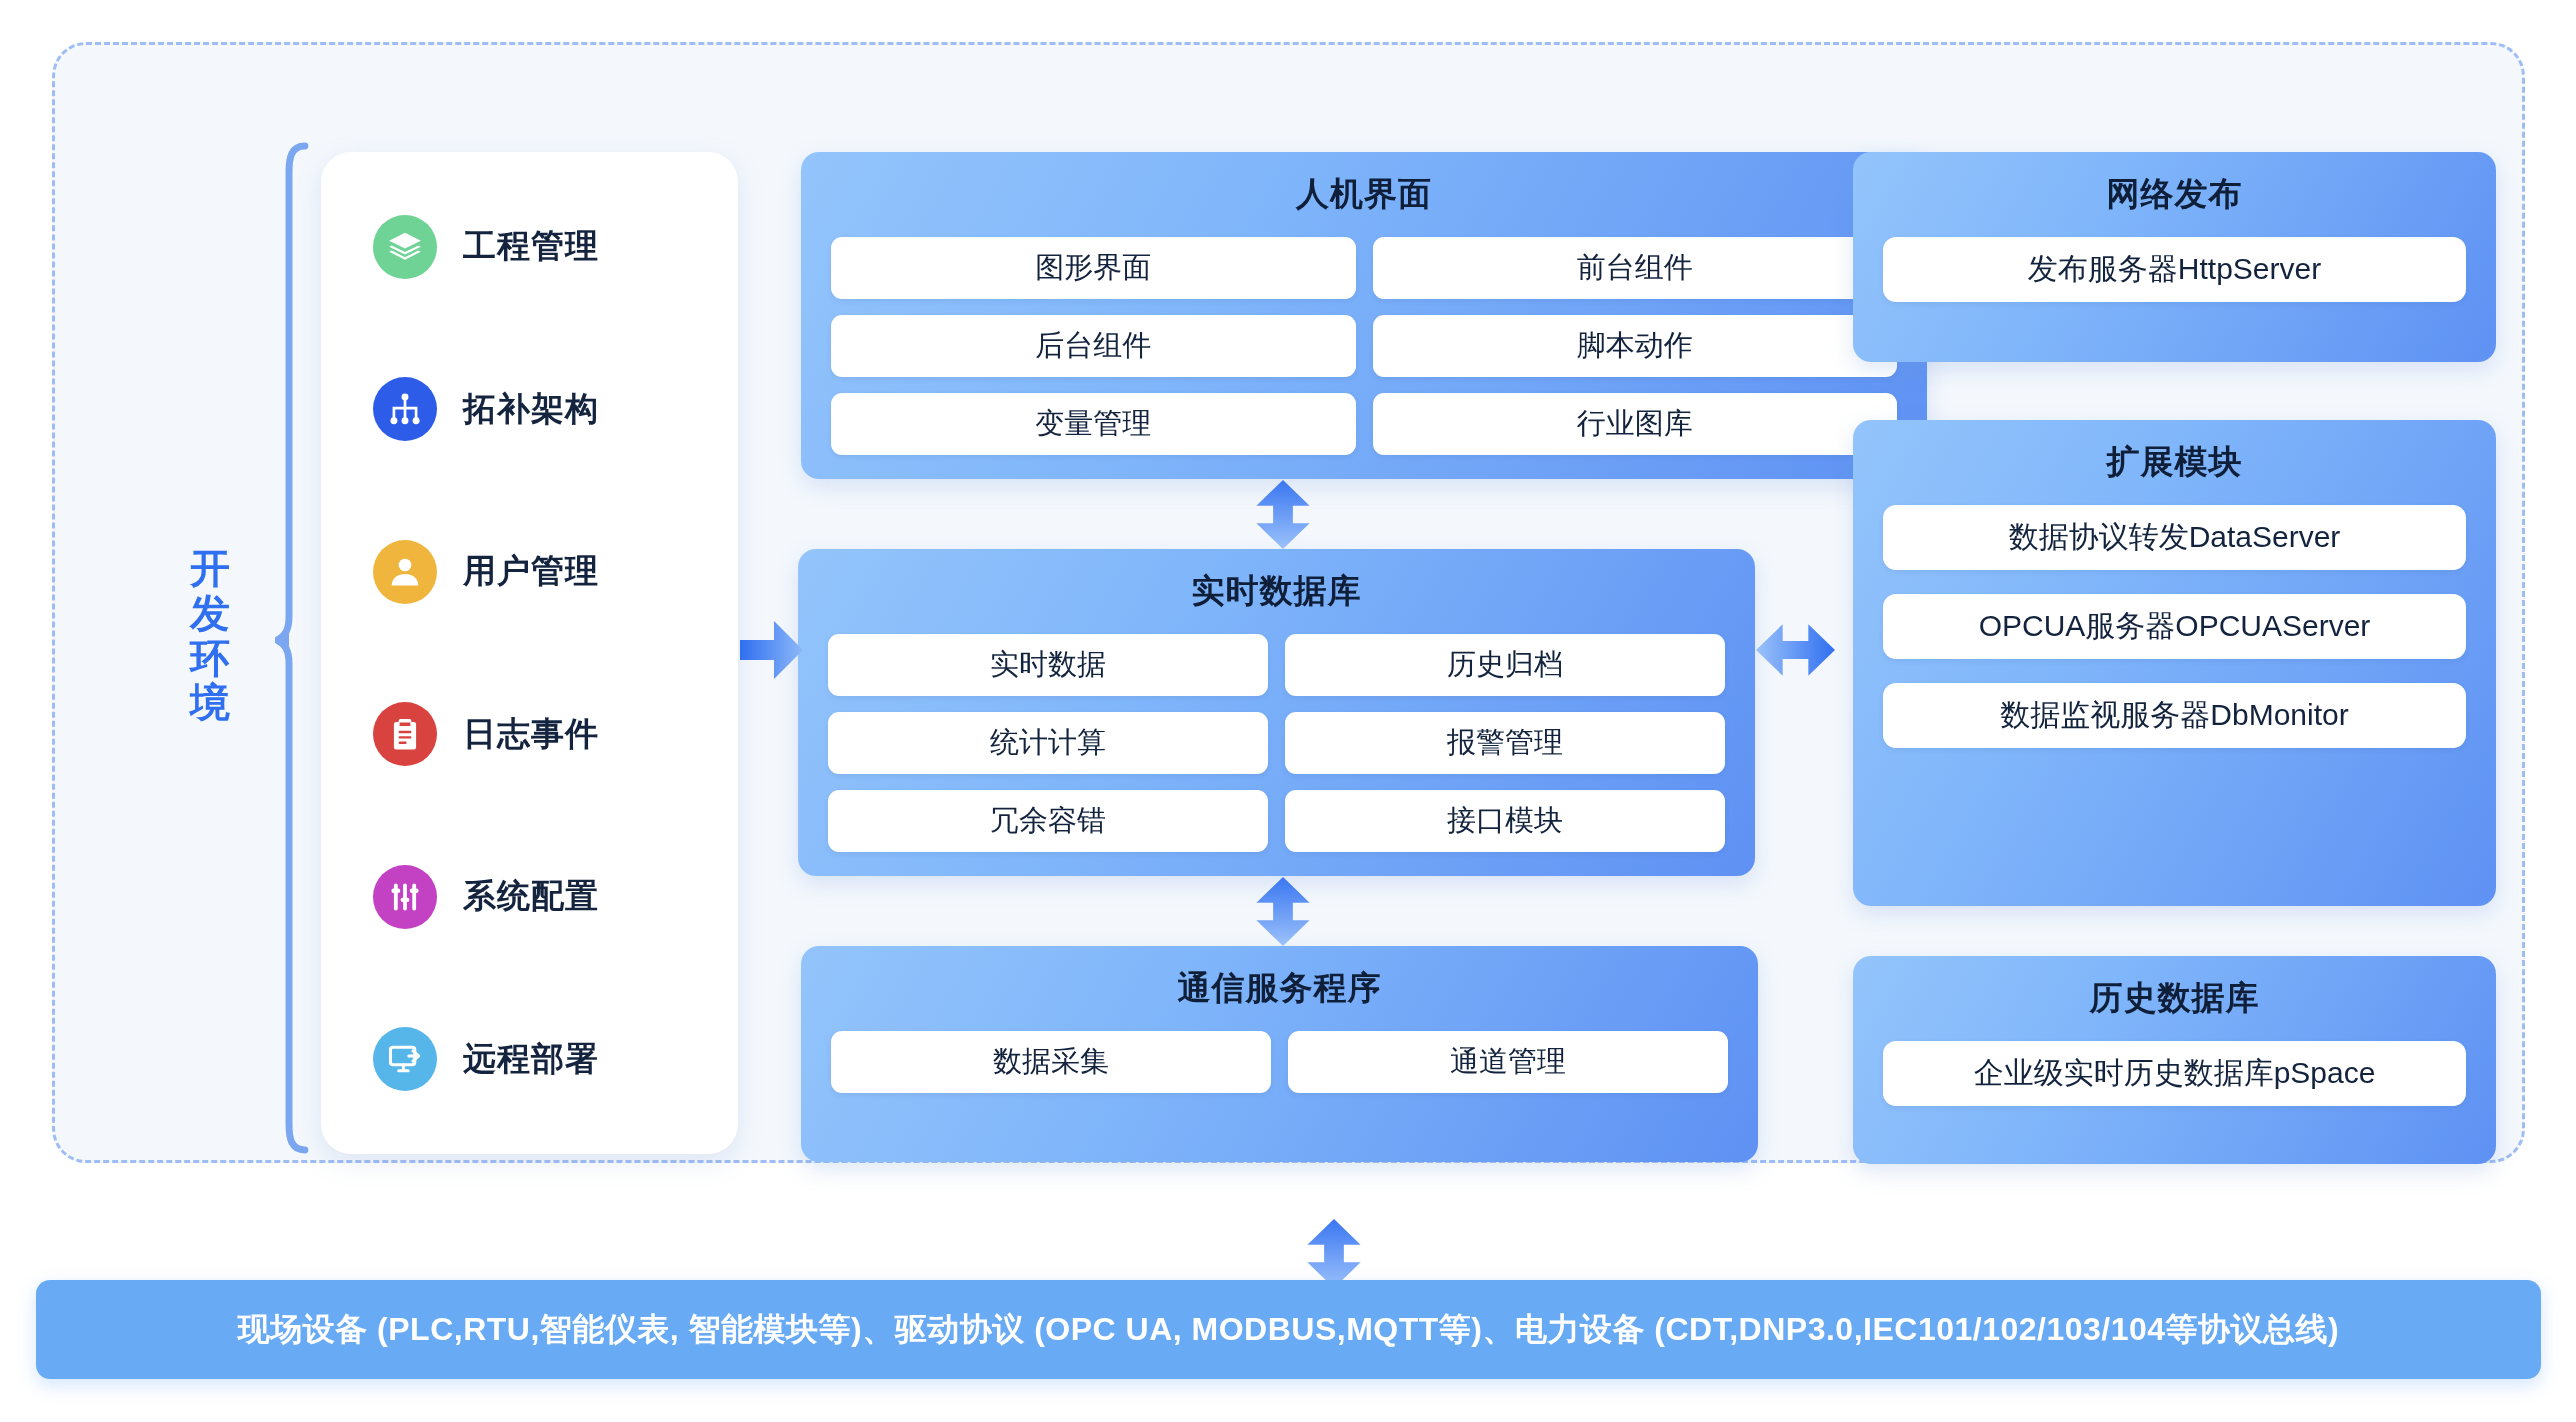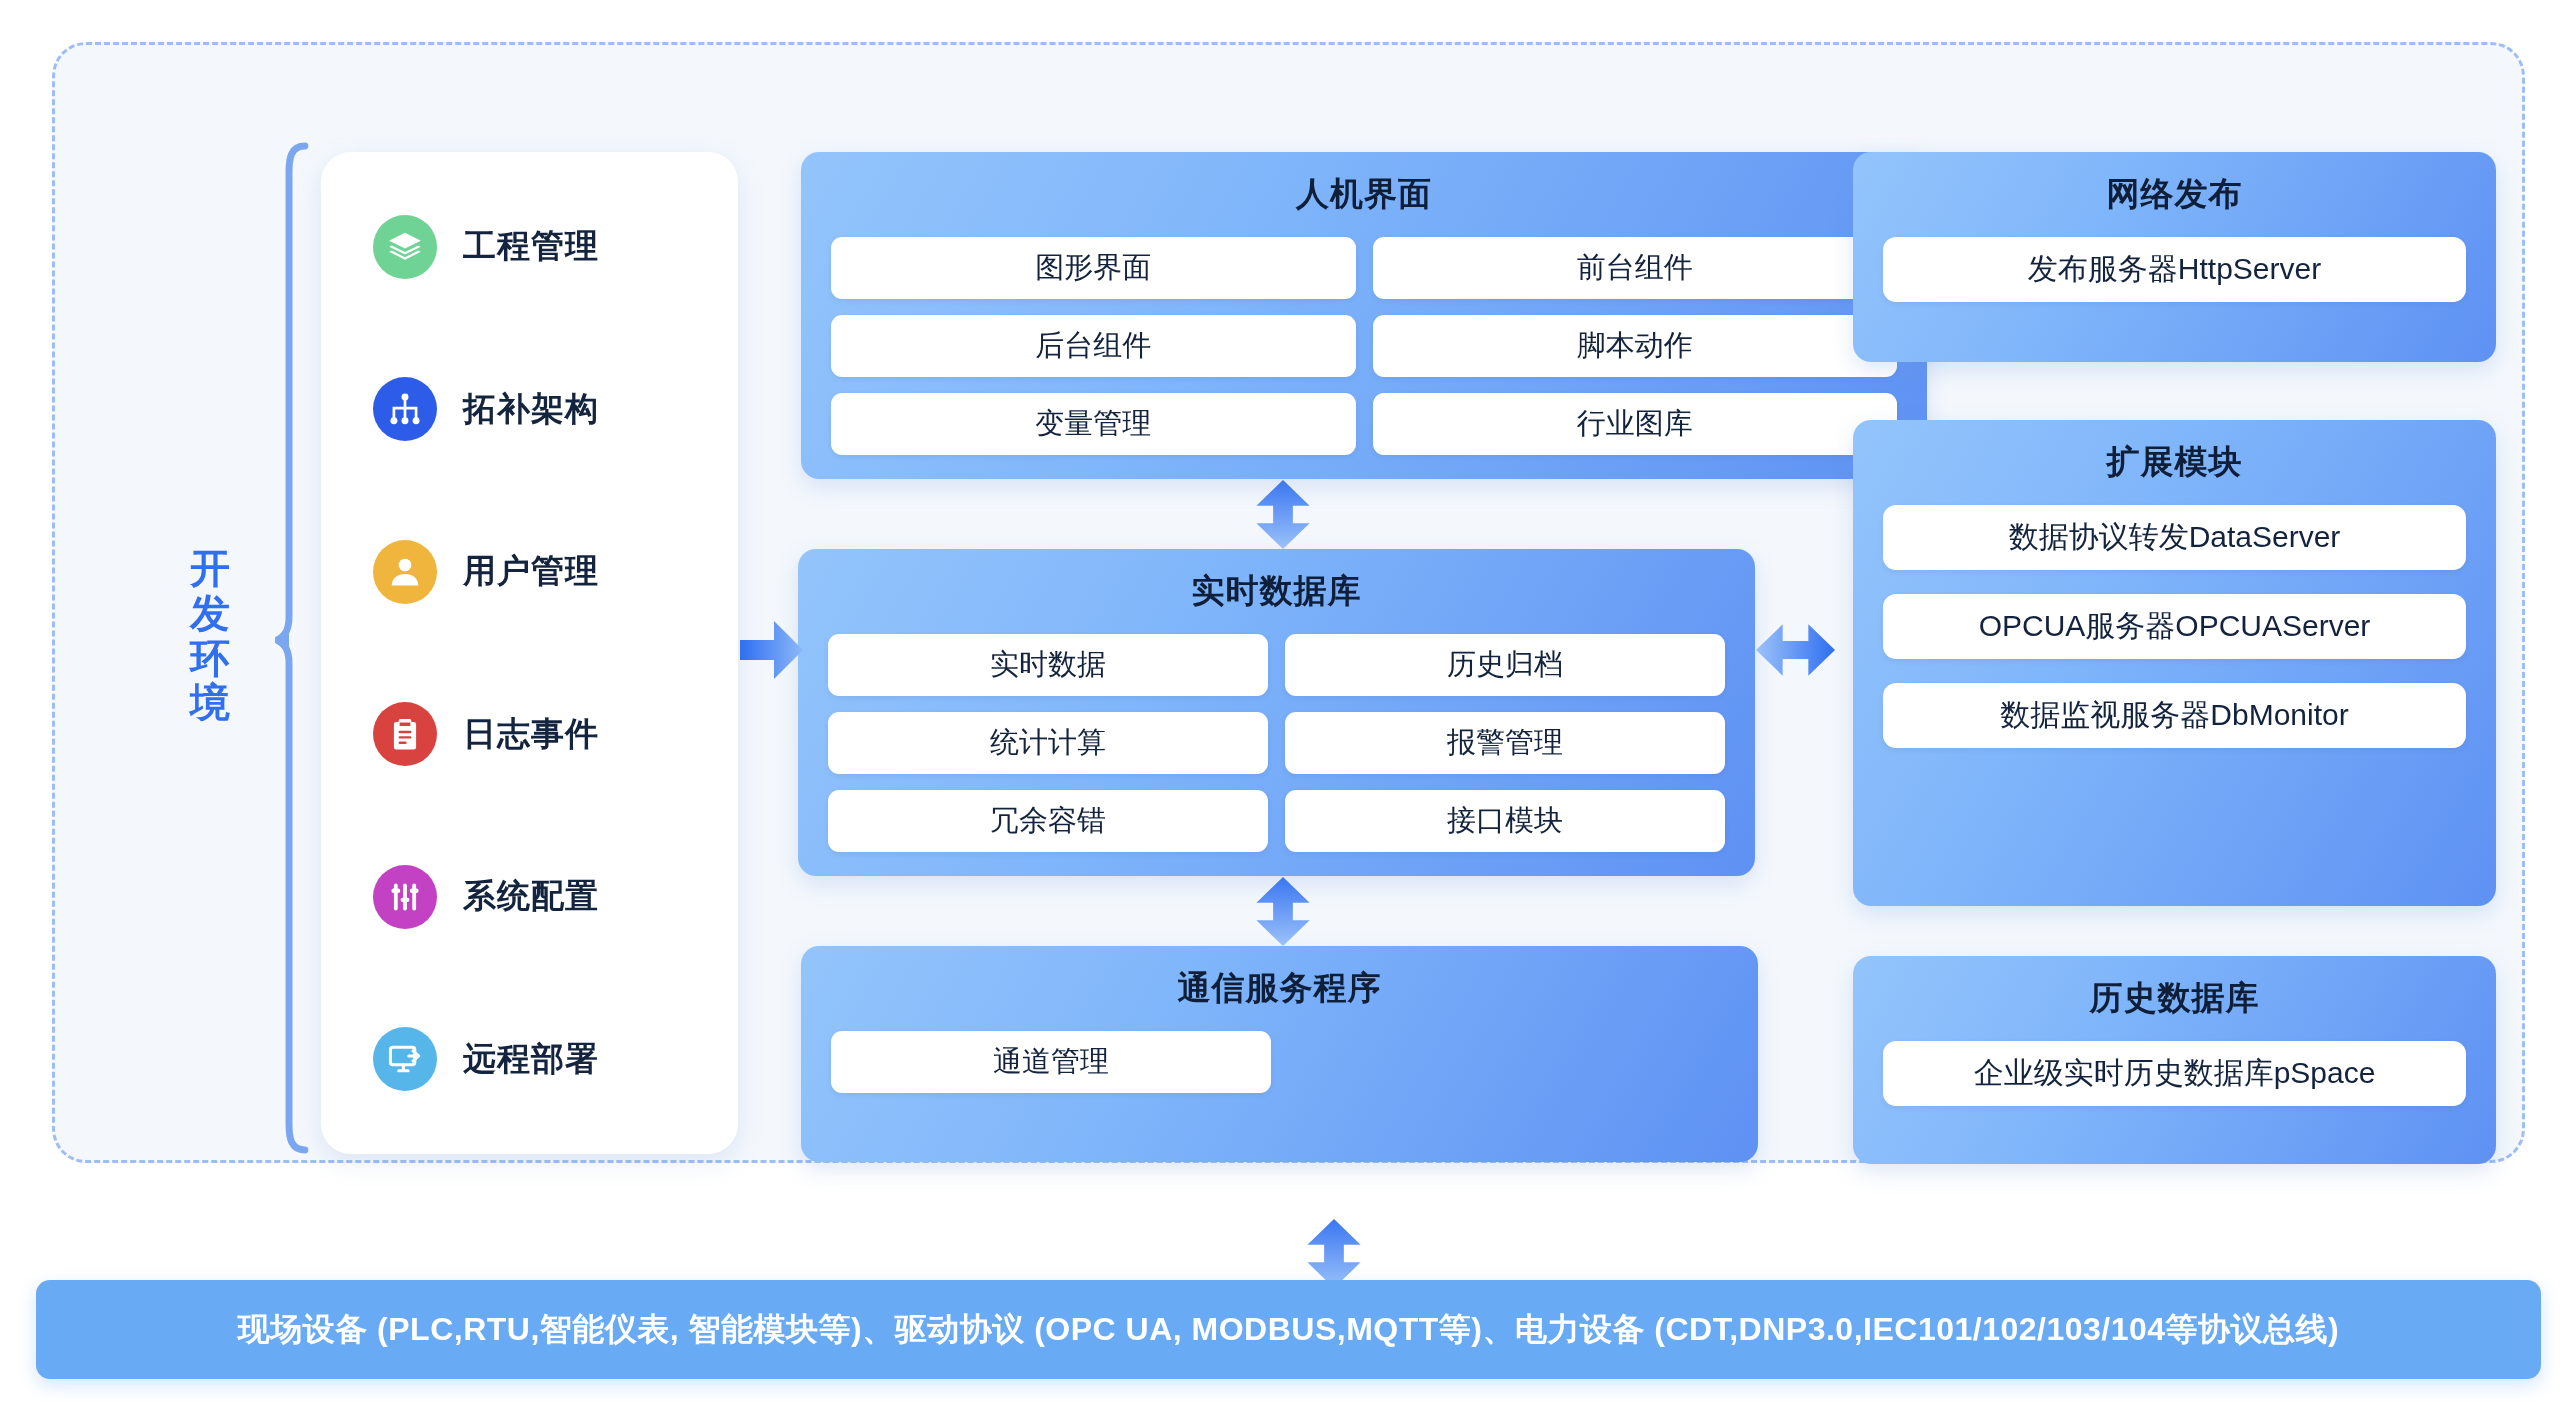--- a/index.html
+++ b/index.html
@@ -274,20 +274,21 @@
       <div class="chip">统计计算</div>
       <div class="chip">报警管理</div>
       <div class="chip">冗余容错</div>
       <div class="chip">接口模块</div>
     </div>
   </div>
 
   <div class="panel" id="panel-comm">
     <div class="panel-title">通信服务程序</div>
     <div class="chip-grid">
+      <div class="chip">数据采集</div>
       <div class="chip">通道管理</div>
     </div>
   </div>
 
   <div class="panel" id="panel-web">
     <div class="panel-title">网络发布</div>
     <div class="chip-stack">
       <div class="chip-wide">发布服务器HttpServer</div>
     </div>
   </div>

